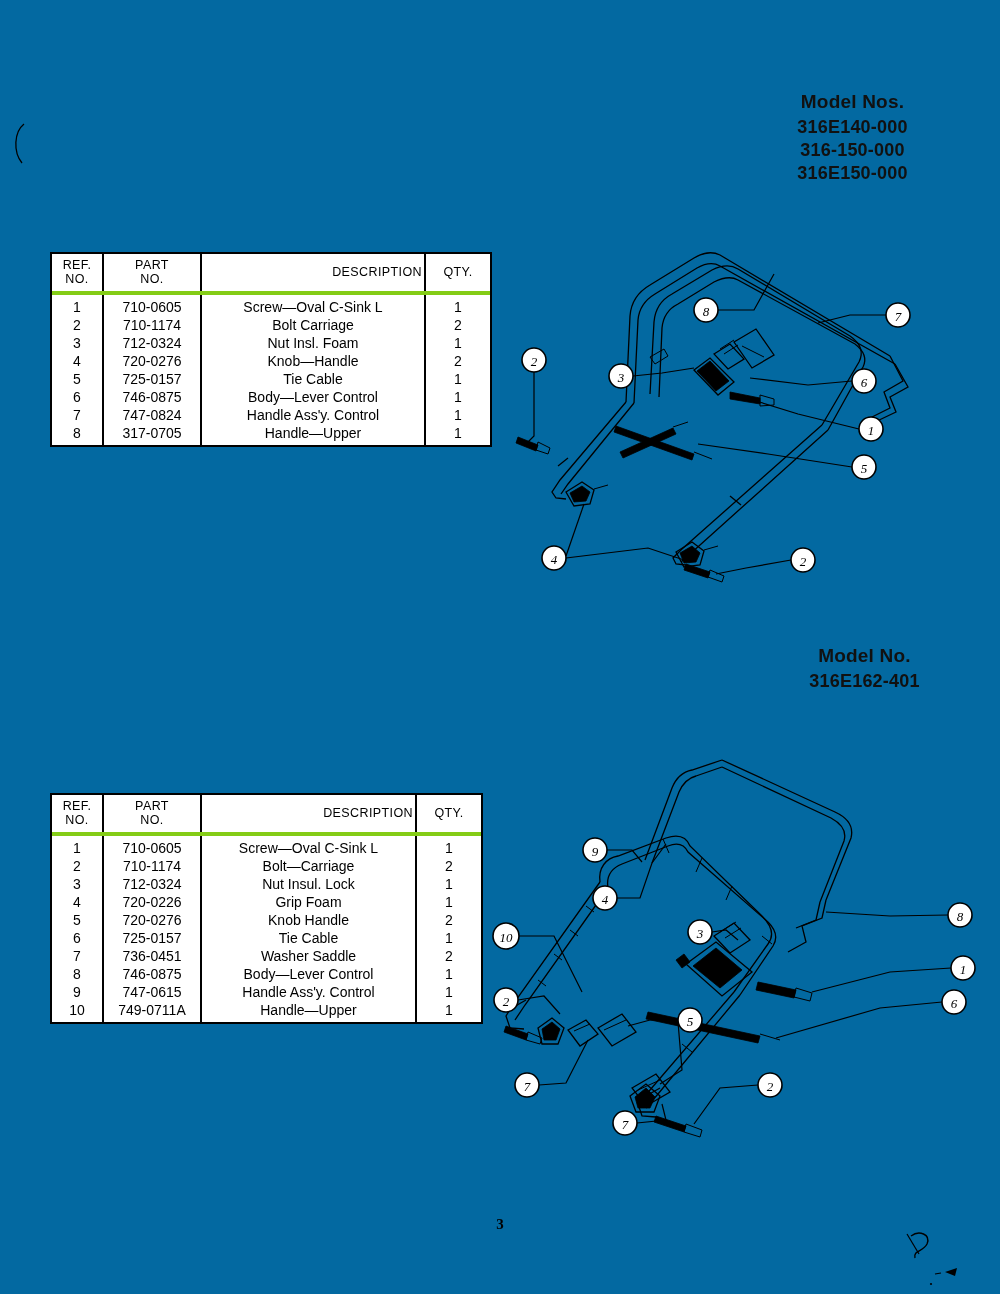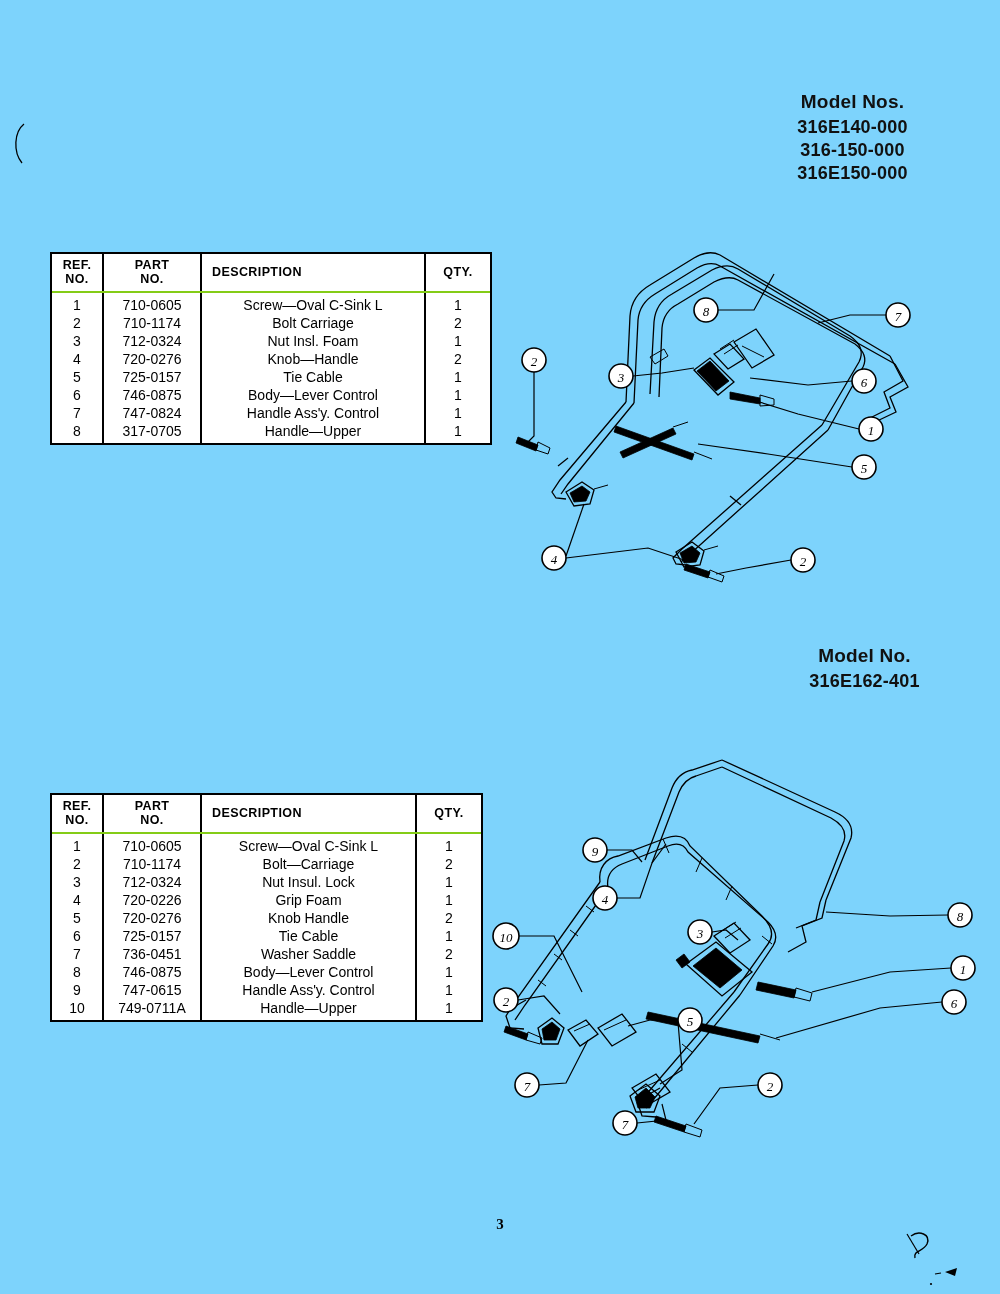--- a/index.html
+++ b/index.html
@@ -9,21 +9,21 @@
     background: #ffffff;
   }
   body {
     font-family: "Liberation Sans", sans-serif;
     color: #000000;
   }
   #page {
     position: relative;
     width: 1000px;
     height: 1294px;
-    background: #7dd3fc;
+    background: #0369a1;
     overflow: hidden;
   }
 
   
   .model-heading {
     position: absolute;
     text-align: center;
     font-weight: bold;
     letter-spacing: 0.2px;
     line-height: 1.30;
@@ -51,31 +51,31 @@
   #parts-table-1 { left: 50px; top: 252px; width: 442px; }
   #parts-table-2 { left: 50px; top: 793px; width: 433px; }
 
   table.parts {
     border-collapse: collapse;
     width: 100%;
     font-size: 13.5px;
   }
   table.parts th {
     border-right: 2px solid #000;
-    border-bottom: 2px solid #84cc16;
-    font-weight: bold;
+    border-bottom: 4px solid #84cc16;
+    font-weight: normal;
     font-size: 12.5px;
     letter-spacing: 0.4px;
     padding: 4px 2px 5px 2px;
     line-height: 1.12;
     vertical-align: middle;
     text-align: center;
   }
   table.parts th.th-desc {
-    text-align: left;
+    text-align: right;
     padding-left: 10px;
   }
   table.parts th:last-child { border-right: none; }
 
   table.parts td {
     border-right: 2px solid #000;
     padding: 0px 2px;
     height: 18px;
     line-height: 18px;
     font-size: 14px;

